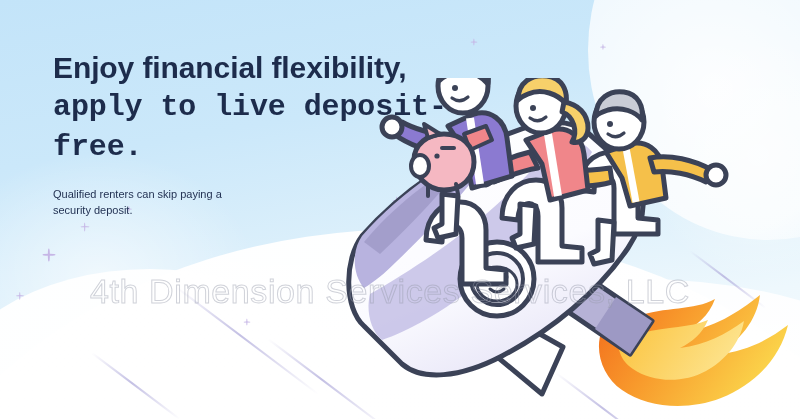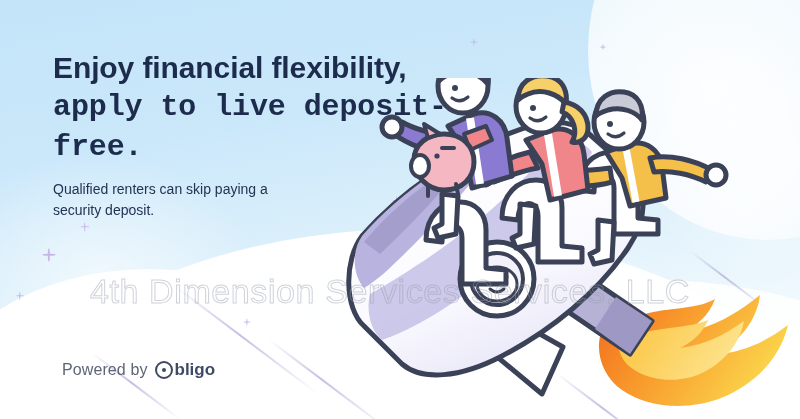--- a/index.html
+++ b/index.html
@@ -62,21 +62,21 @@
   }
 
   
   .copy{position:absolute;left:53px;top:48px;width:400px;z-index:20;}
   .headline{
     margin:0;color:#1d2c4c;font-size:30px;line-height:1.33;
     font-weight:700;letter-spacing:-.1px;
   }
   .headline .l2{display:block;font-family:Liberation Mono, monospace;}
   .sub{
-    margin:11px 0 0 0;color:#243354;font-size:14px;line-height:1.5;font-weight:400;
+    margin:18px 0 0 0;color:#243354;font-size:11px;line-height:1.5;font-weight:400;
   }
   .sub .l2{display:block;}
 
   
   .footer{
     position:absolute;left:62px;top:360px;z-index:25;
     display:flex;align-items:center;gap:7px;
   }
   .powered{color:#5d6576;font-size:16px;font-weight:400;letter-spacing:.1px;}
   .obligo{display:flex;align-items:center;gap:2px;color:#3f4a63;font-size:17px;font-weight:700;}
@@ -277,21 +277,14 @@
       <span class="l2">apply to live deposit-free.</span>
     </h1>
     <p class="sub">
       <span>Qualified renters can skip paying a</span>
       <span class="l2">security deposit.</span>
     </p>
   </div>
 
   <div class="watermark">4th Dimension Services Services, LLC</div>
 
-  <div class="footer">
-    <span class="powered">Powered by</span>
-    <span class="obligo">
-      <span class="obligo-mark"></span>
-      <span>bligo</span>
-    </span>
-  </div>
 
 </div>
 
 </body></html>

